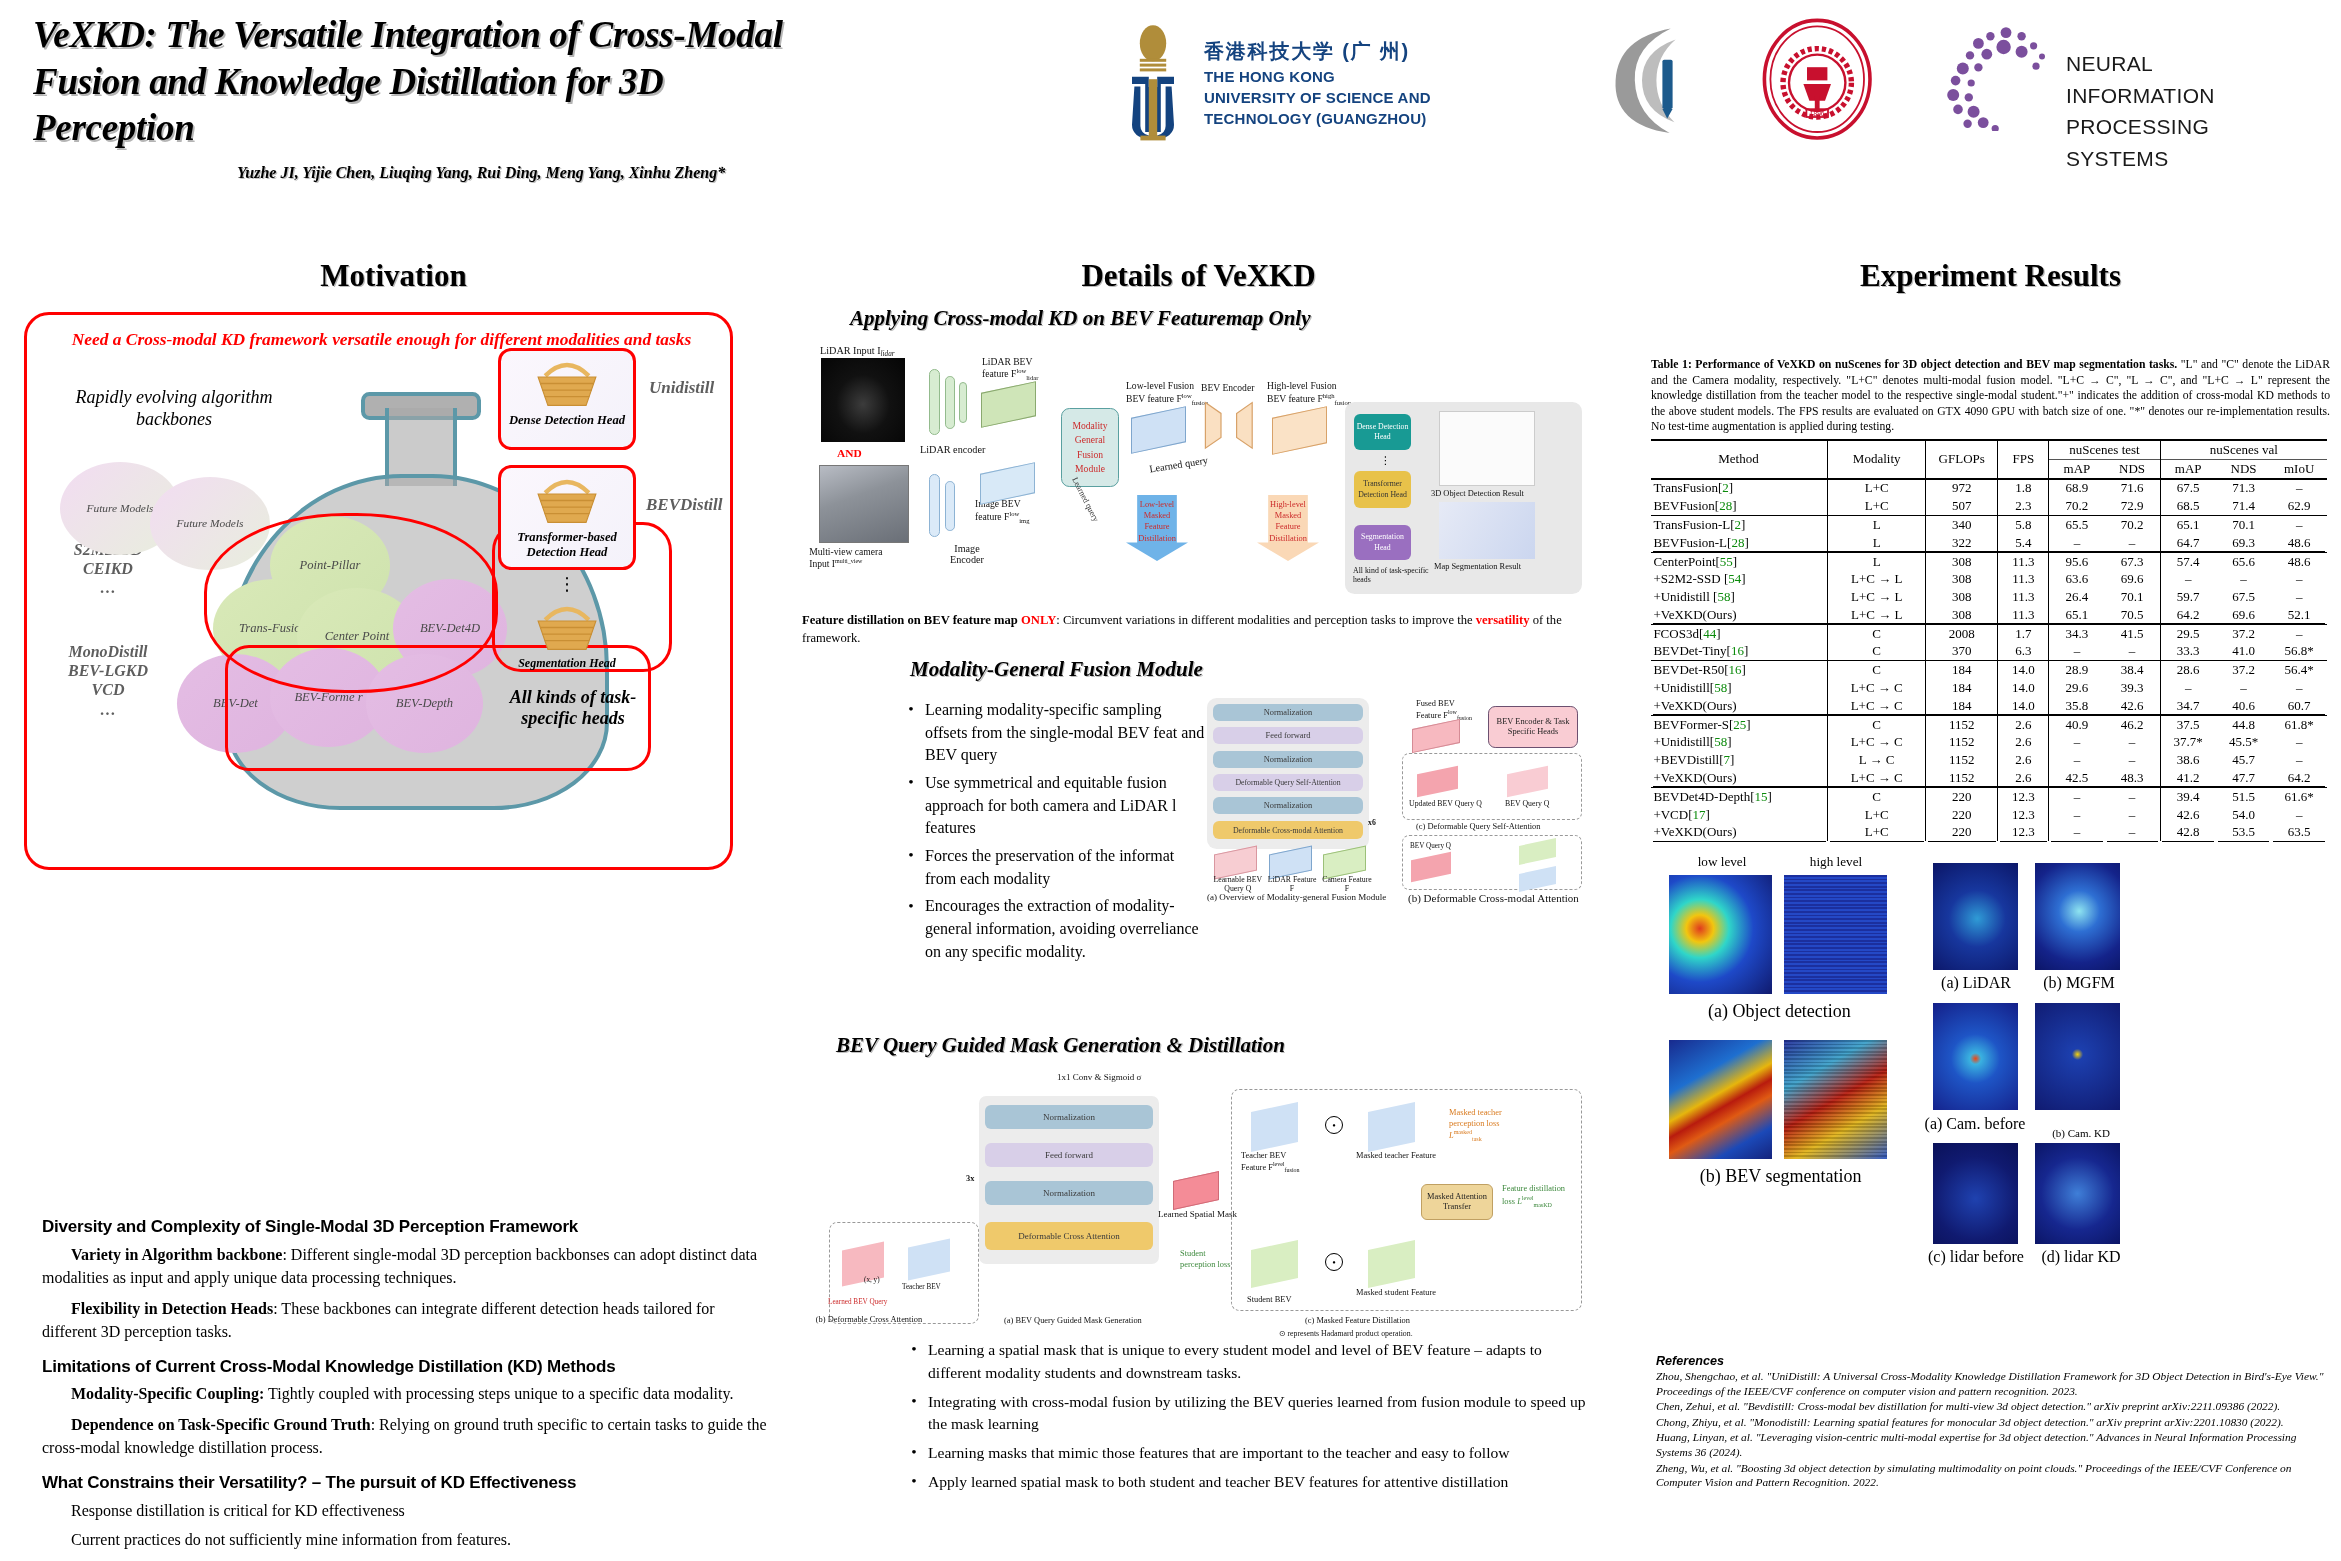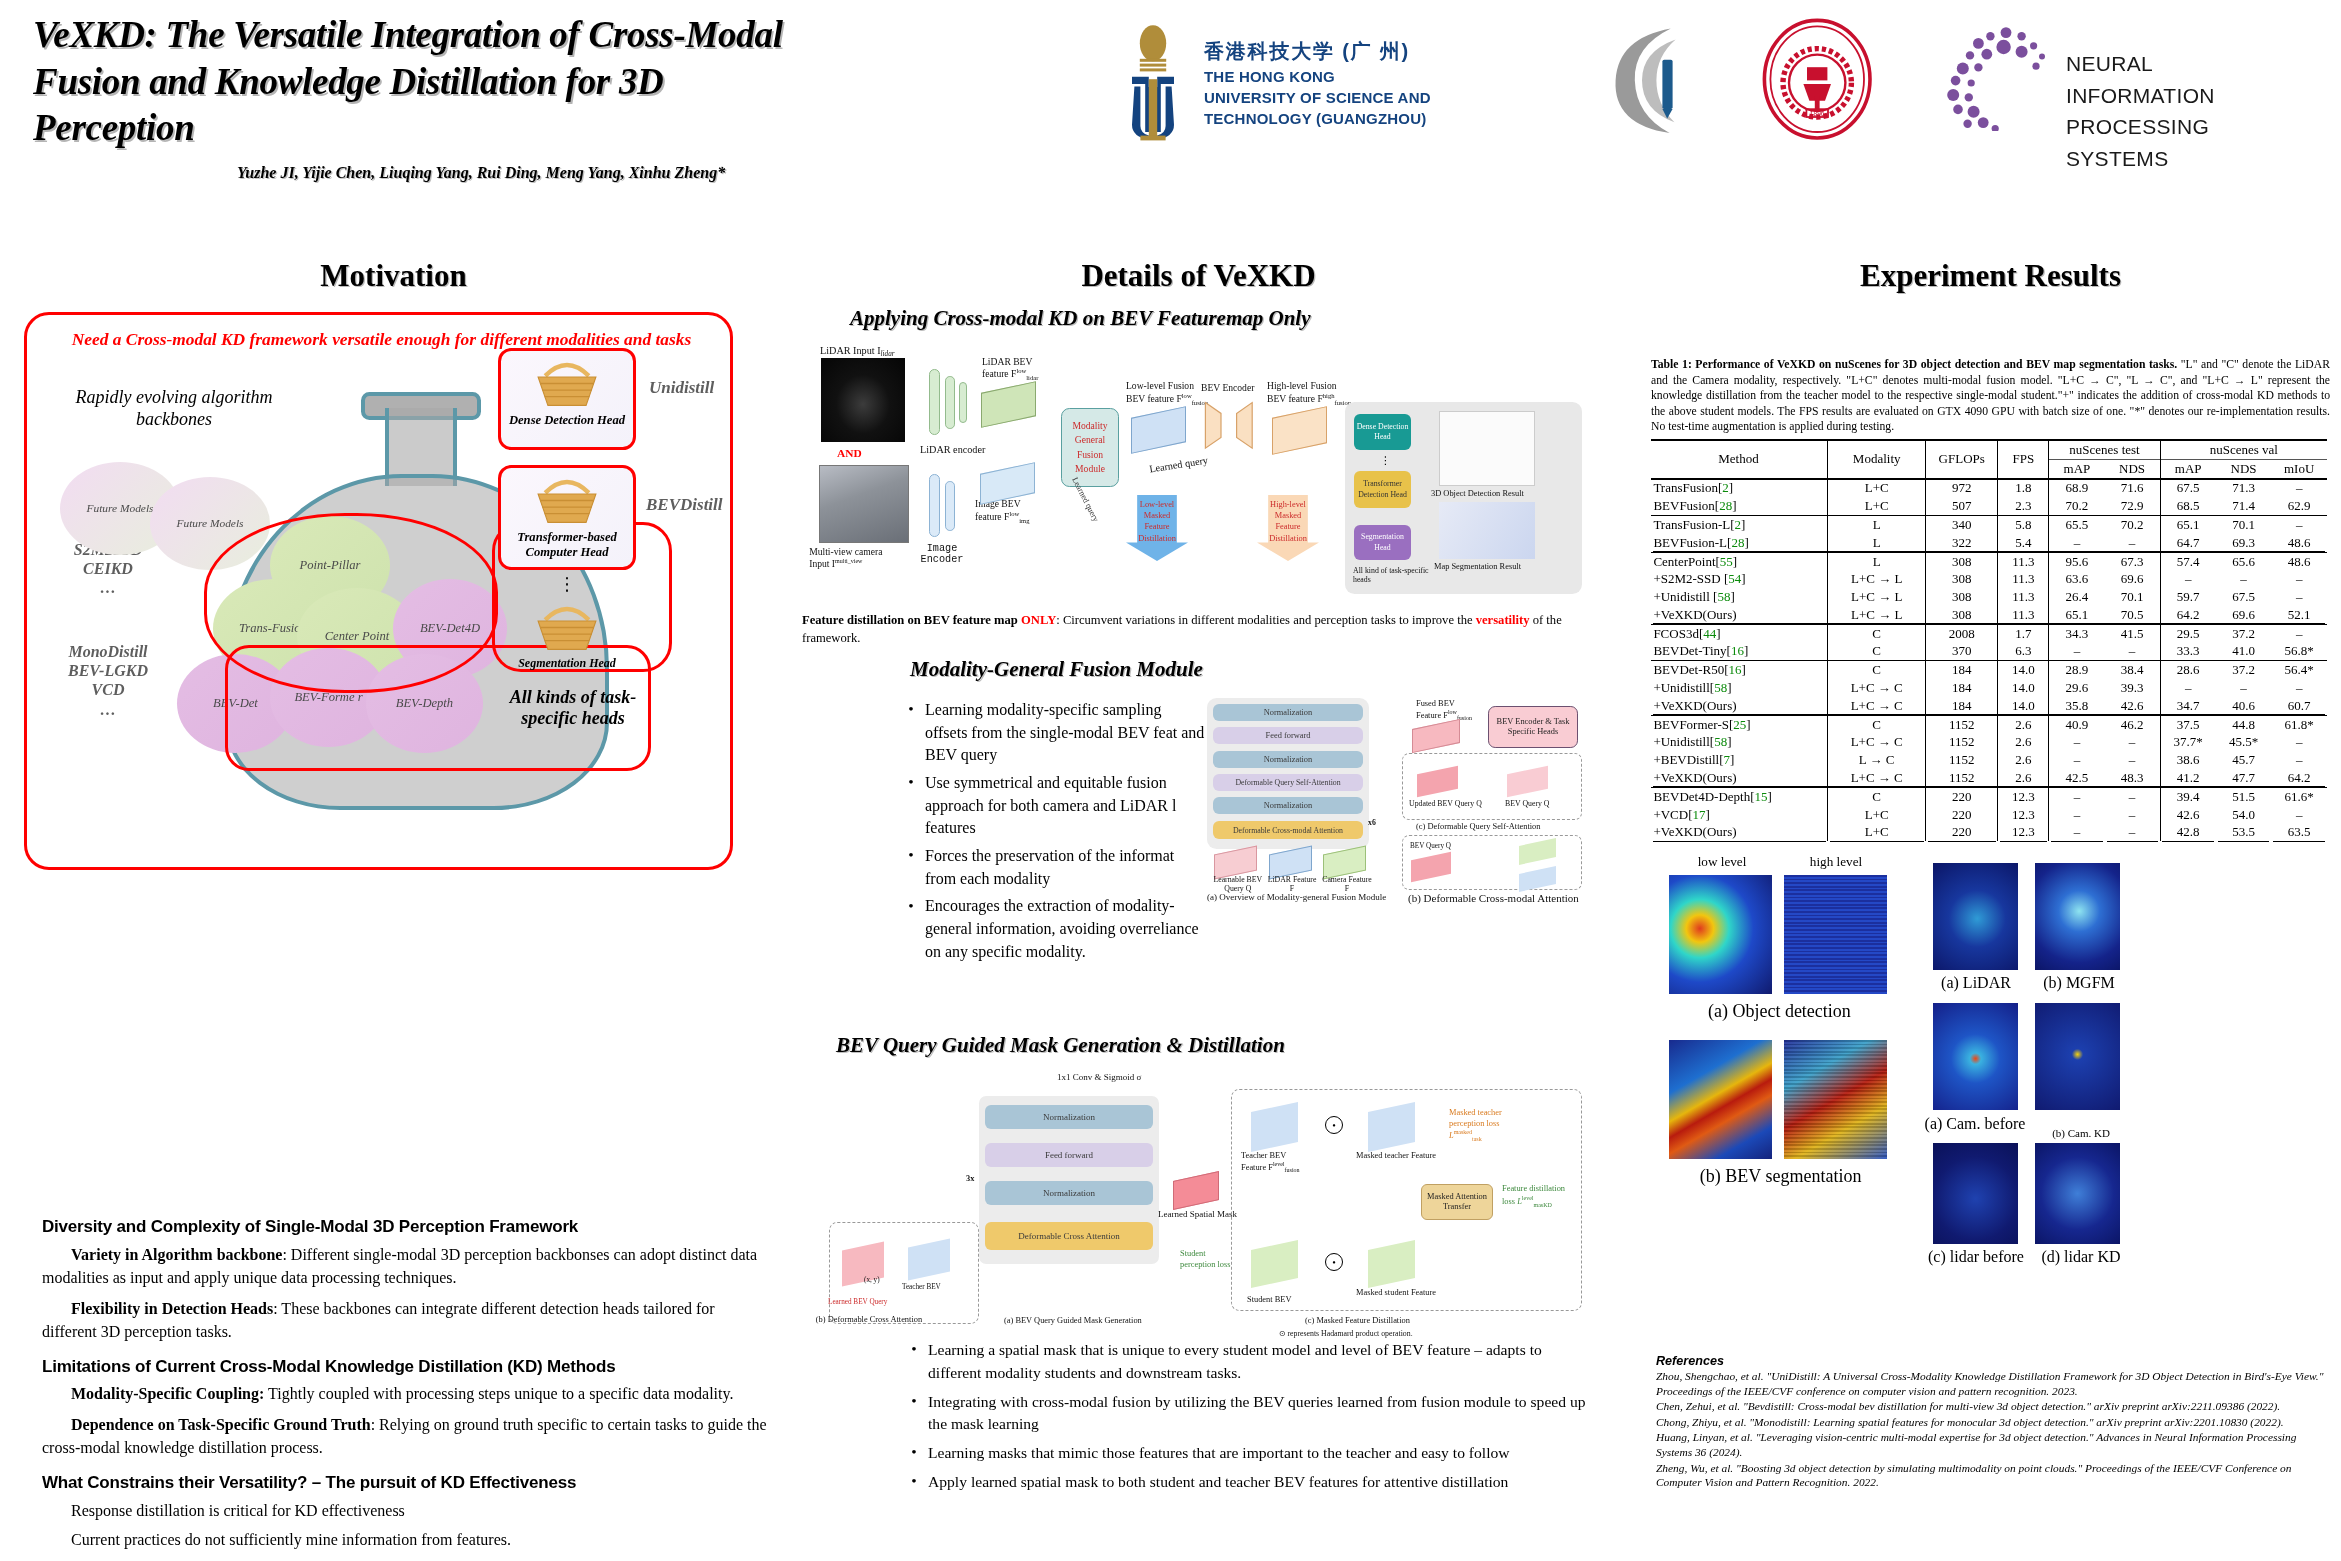--- a/index.html
+++ b/index.html
@@ -282,21 +282,21 @@
       <div class="basket-label">Dense Detection Head</div>
     </div>
     <div class="basket-right-label" style="left:622px; top:63px;">Unidistill</div>
 
     <div class="basket-box" style="left:471px; top:150px; width:138px; height:105px;">
       <svg viewBox="0 0 150 110" style="width:90px;height:60px;display:block;margin:2.4px auto 0;">
         <path d="M35 42 Q75 2 115 42" fill="none" stroke="#e8b760" stroke-width="8"></path>
         <path d="M22 44 L128 44 L110 96 L40 96 Z" fill="#e0a94f" stroke="#c98f34" stroke-width="2"></path>
         <path d="M26 56 L124 56 M30 68 L120 68 M34 80 L116 80" stroke="#c98f34" stroke-width="2.5"></path>
       </svg>
-      <div class="basket-label">Transformer-based Computer Head</div>
+      <div class="basket-label">Transformer-based Detection Head</div>
     </div>
     <div class="basket-right-label" style="left:619px; top:180px;">BEVDistill</div>
 
     <div style="position:absolute; left:531px; top:258px; font-size:18px; letter-spacing:1.2px; color:#000;">⋮</div>
 
     <div style="position:absolute; left:474px; top:282px; width:132px;">
       <svg viewBox="0 0 150 110" style="width:90px;height:60px;display:block;margin:0 auto;">
         <path d="M35 42 Q75 2 115 42" fill="none" stroke="#e8b760" stroke-width="8"></path>
         <path d="M22 44 L128 44 L110 96 L40 96 Z" fill="#e0a94f" stroke="#c98f34" stroke-width="2"></path>
         <path d="M26 56 L124 56 M30 68 L120 68 M34 80 L116 80" stroke="#c98f34" stroke-width="2.5"></path>
@@ -337,21 +337,21 @@
       <div><span>Input I</span><sup style="font-size:6px">multi_view</sup></div>
     </div>
 
     <div style="position:absolute; left:127px; top:24px; width:10.8px; height:66px; background:#d7ecd1; border:0.9px solid #93bb8d; border-radius:5.4px;"></div>
     <div style="position:absolute; left:143px; top:31px; width:9.6px; height:53px; background:#d7ecd1; border:0.9px solid #93bb8d; border-radius:4.8px;"></div>
     <div style="position:absolute; left:157px; top:37px; width:8.4px; height:41px; background:#d7ecd1; border:0.9px solid #93bb8d; border-radius:4.2px;"></div>
     <div class="dlabel" style="left:118px; top:99px; font-size:10.2px;">LiDAR encoder</div>
 
     <div style="position:absolute; left:127px; top:129px; width:10.8px; height:63px; background:#dbeaf8; border:0.9px solid #8db3d4; border-radius:5.4px;"></div>
     <div style="position:absolute; left:143px; top:136px; width:9.6px; height:50px; background:#dbeaf8; border:0.9px solid #8db3d4; border-radius:4.8px;"></div>
-    <div class="dlabel" style="left:116px; top:198px; font-size:10.2px; line-height:1.1; text-align:center; width:48px;font-family:Liberation Mono, monospace;"><span>Image Encoder</span></div>
+    <div class="dlabel" style="left:141px; top:198px; font-size:10.2px; line-height:1.1; text-align:center; width:48px;"><span>Image Encoder</span></div>
 
     <div class="dlabel" style="left:180px; top:10.8px; font-size:9.6px; line-height:1.2;">
       <div>LiDAR BEV</div>
       <div><span>feature F</span><sup style="font-size:6.6px">low</sup><sub style="font-size:6.6px">lidar</sub></div>
     </div>
     <div style="position:absolute; left:179px; top:42px; width:55px; height:35px; background:#cfe5b8; border:0.9px solid #8aa96f; transform:skewY(-12deg);"></div>
 
     <div class="dlabel" style="left:173px; top:153px; font-size:9.6px; line-height:1.2;">
       <div>Image BEV</div>
       <div><span>feature F</span><sup style="font-size:6.6px">low</sup><sub style="font-size:6.6px">img</sub></div>

